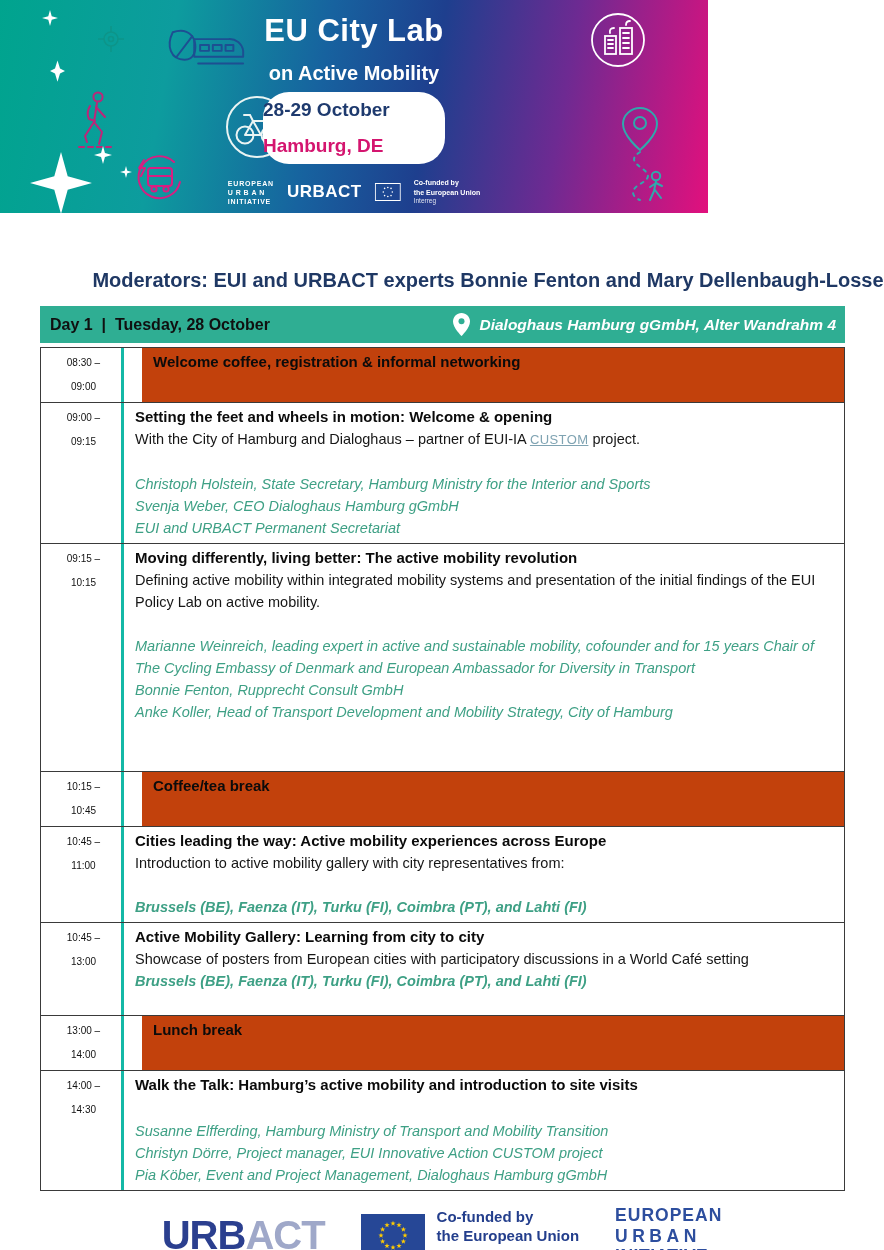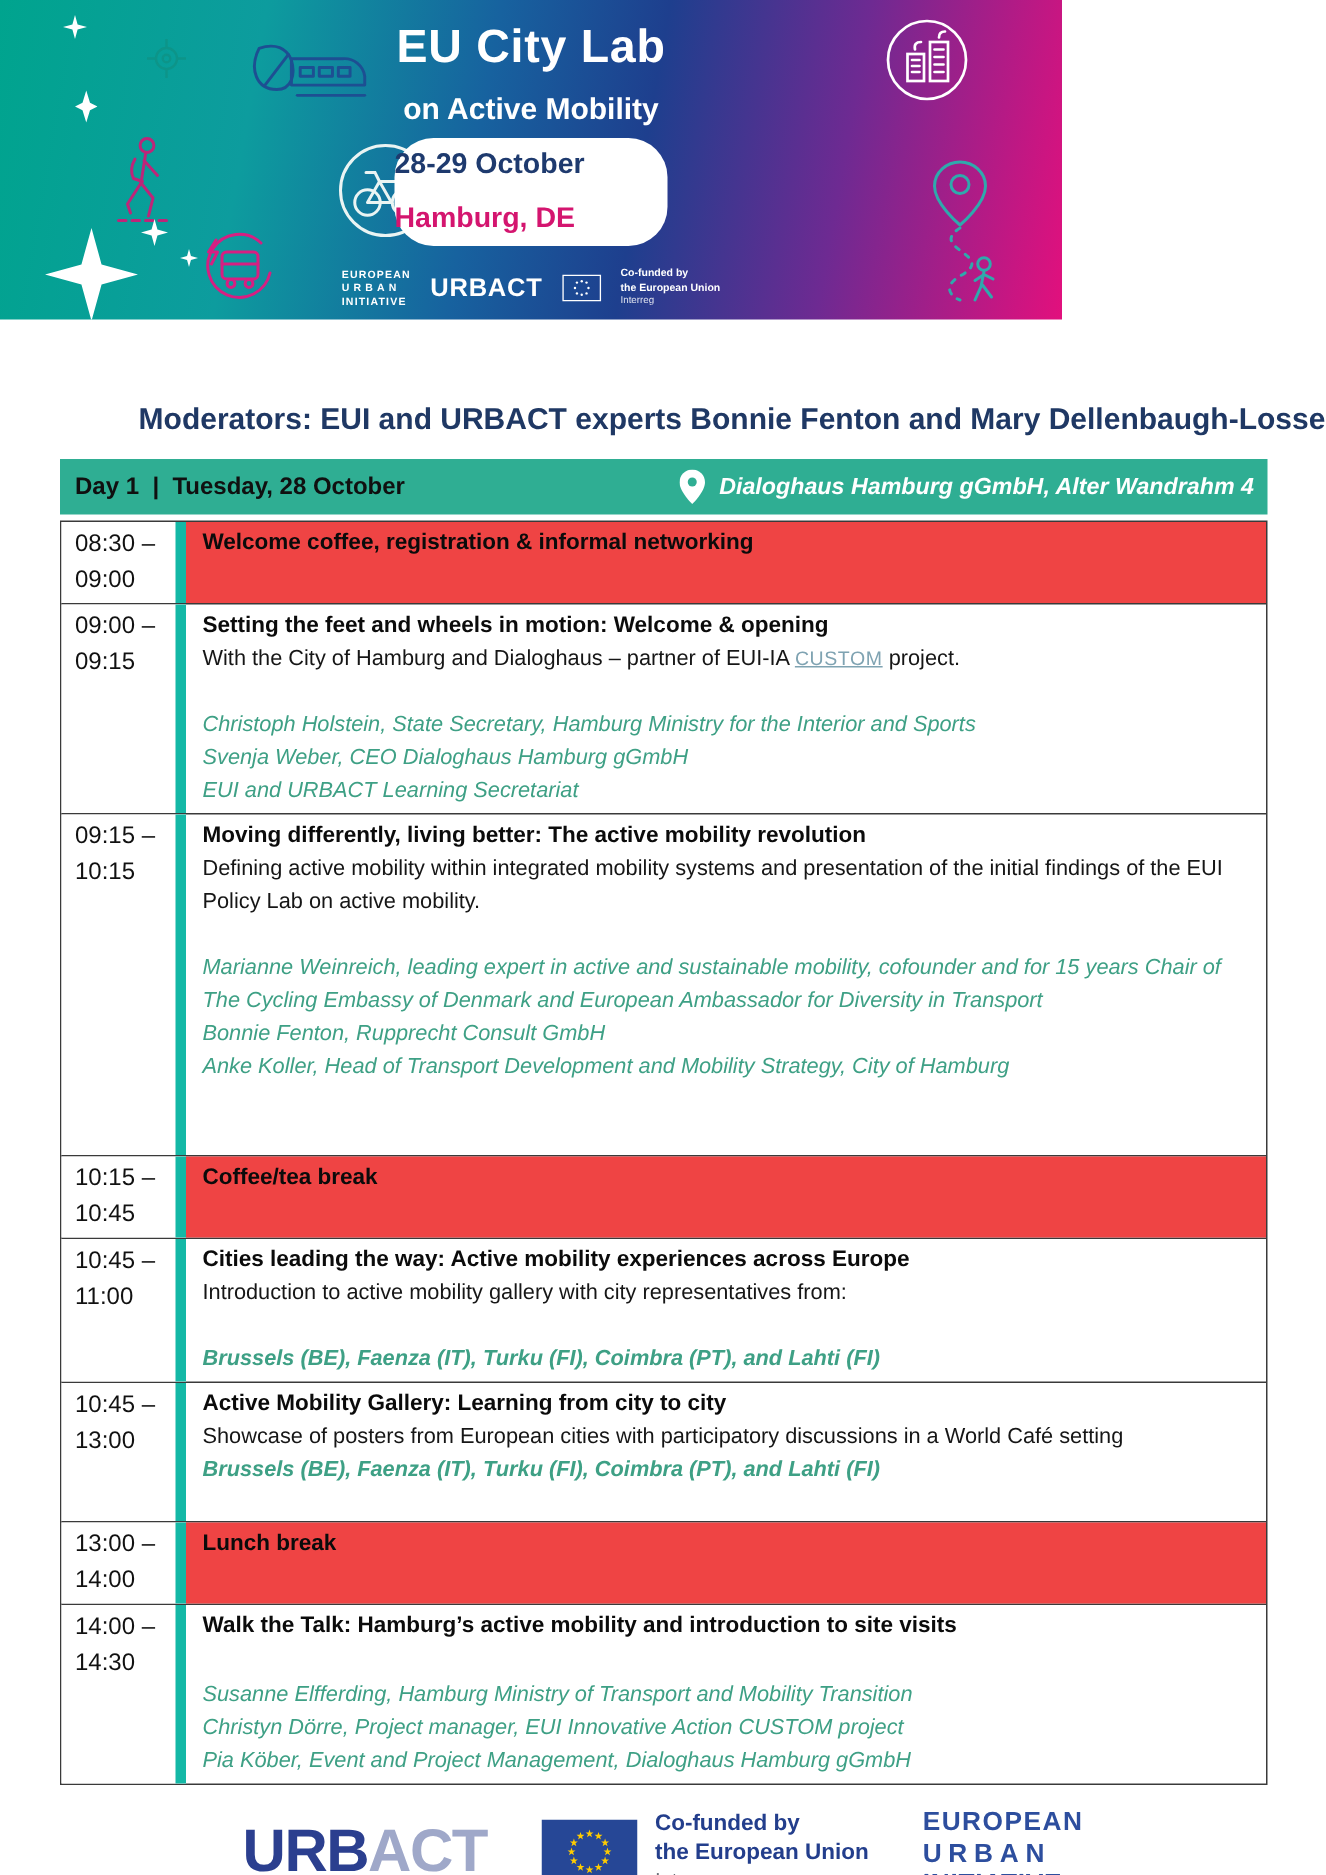--- a/index.html
+++ b/index.html
@@ -48,25 +48,25 @@
     height:37px;background:#2FAE93;display:flex;align-items:center;justify-content:space-between;
     padding:0 9px 0 10px;margin-bottom:4px;
   }
   .day-label{font-size:16px;font-weight:bold;color:#101010;white-space:pre;}
   .venue{display:flex;align-items:center;gap:9px;}
   .venue-text{font-size:15.5px;font-weight:bold;font-style:italic;color:#fff;}
   .rows{border:1px solid #3A3A3A;}
   .row{display:flex;border-bottom:1px solid #3A3A3A;}
   .row:last-child{border-bottom:none;}
   .time{
-    width:83px;flex:none;box-sizing:border-box;border-right:7px solid #14b8a6;
-    padding:3px 4px 3px 9px;font-size:16px;line-height:24px;color:#111;background:#fff;
+    width:83px;flex:none;box-sizing:border-box;border-right:3px solid #14b8a6;
+    padding:3px 4px 3px 9px;font-size:10px;line-height:24px;color:#111;background:#fff;text-align:center;
   }
   .content{flex:1;padding:3px 10px 4px 11px;font-size:14.5px;line-height:22px;color:#161616;}
-  .row.gray .content{background:#ef4444;}
+  .row.gray .content{background:#c2410c;margin-left:18px;}
   .title{font-size:15px;font-weight:bold;color:#0B0B0B;}
   .linkc{color:#7FA3B2;text-decoration:underline;font-size:13px;letter-spacing:.4px;cursor:pointer;}
   .speakers{color:#3EA085;font-style:italic;}
   .speaker b{font-weight:normal;}
   .cities{color:#3EA085;font-weight:bold;font-style:italic;}
   .mt{margin-top:22px;}
   .mt-lg{margin-top:24px;}
   .r0{min-height:46px;}.r1{min-height:121px;}.r2{min-height:227px;}.r3{min-height:44px;}
   .r4{min-height:91px;}.r5{min-height:92px;}.r6{min-height:44px;}.r7{min-height:114px;}
 
@@ -282,21 +282,21 @@
         <div class="time">
           <div>09:00 –</div>
           <div>09:15</div>
         </div>
         <div class="content">
           <div class="title">Setting the feet and wheels in motion: Welcome &amp; opening</div>
           <div class="body"><span>With the City of Hamburg and Dialoghaus – partner of EUI-IA </span><a class="linkc">CUSTOM</a><span> project.</span></div>
           <div class="speakers mt">
             <div class="speaker"><b>Christoph Holstein</b><span>, State Secretary, Hamburg Ministry for the Interior and Sports</span></div>
             <div class="speaker"><b>Svenja Weber</b><span>, CEO Dialoghaus Hamburg gGmbH</span></div>
-            <div class="speaker"><b>EUI and URBACT Learning Secretariat</b><span></span></div>
+            <div class="speaker"><b>EUI and URBACT Permanent Secretariat</b><span></span></div>
           </div>
         </div>
       </div>
 
       <div class="row r2">
         <div class="time">
           <div>09:15 –</div>
           <div>10:15</div>
         </div>
         <div class="content">

